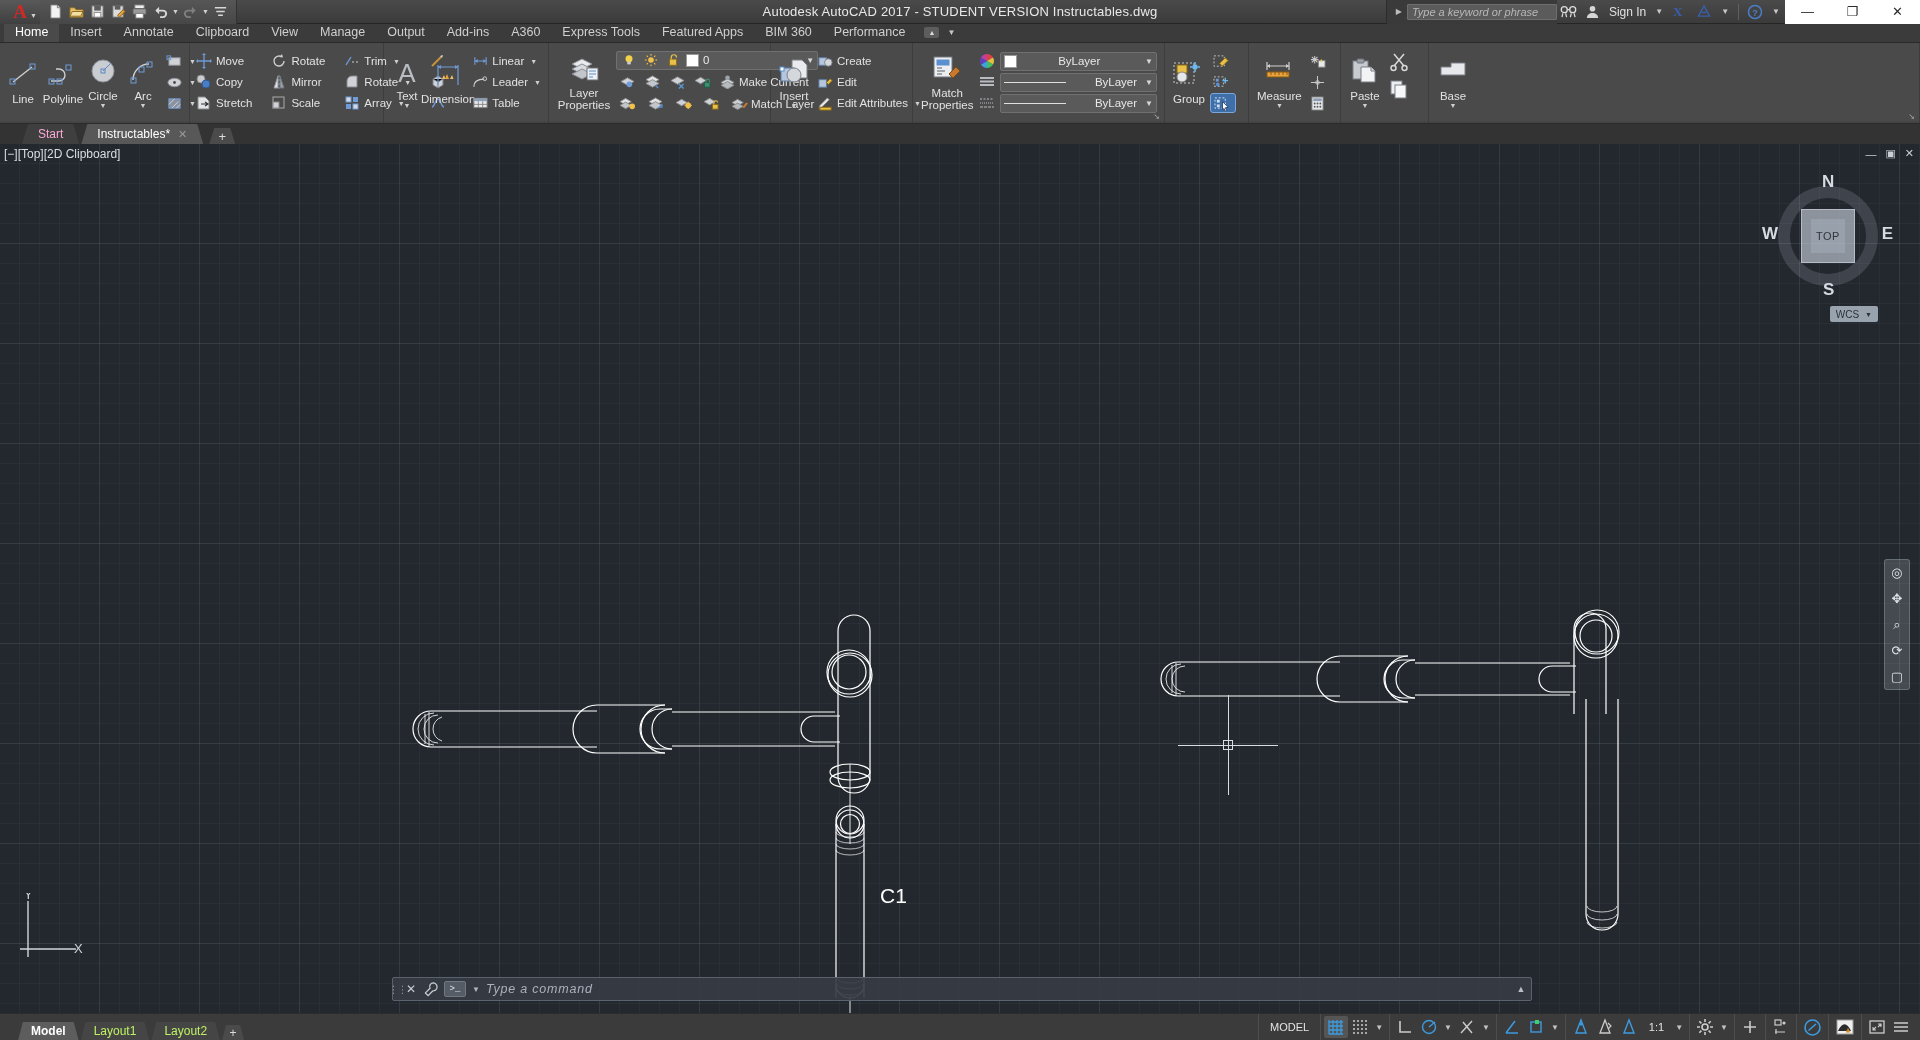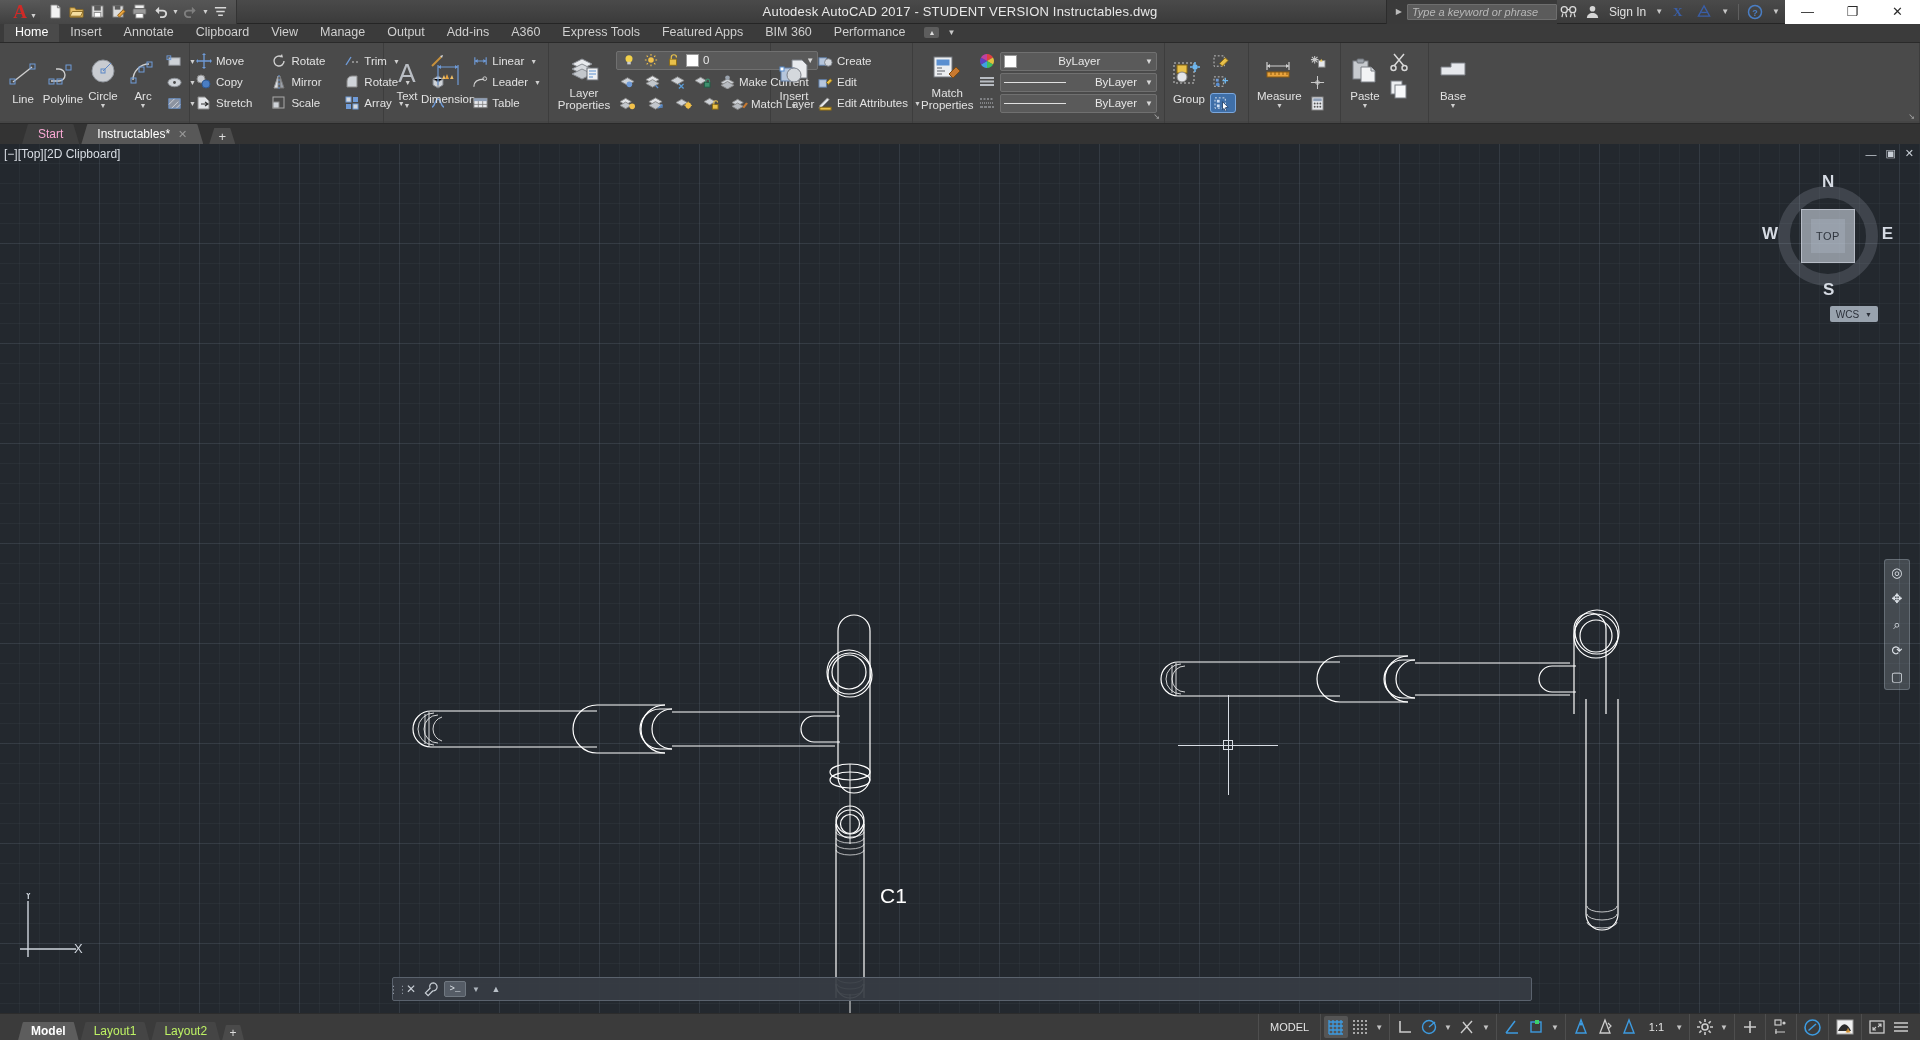--- a/index.html
+++ b/index.html
@@ -1219,20 +1219,21 @@
     <div class="cmdline">
       <span class="cmd-grip">⋮⋮</span>
       <span class="cmd-x">✕</span>
       <span class="cmd-wrench">
         <svg width="15" height="15" viewBox="0 0 16 16">
             <path d="M10 1a4 4 0 0 0-3.6 5.7L1.5 11.6l2.9 2.9 4.9-4.9A4 4 0 1 0 10 1z" fill="none" stroke="#c9cfd6" stroke-width="1.3"></path>
           </svg>
       </span>
       <span class="cmd-prompt">&gt;_</span>
       <span class="cmd-dd">▼</span>
+      <span class="cmd-input">Type  a  command</span>
       <span class="cmd-up">▲</span>
     </div>
   </div>
 
   <div class="statusbar">
     <div class="mtabs">
       <div class="mtab active">Model</div>
       <div class="mtab">Layout1</div>
       <div class="mtab">Layout2</div>
       <div class="mtab-plus">+</div>

